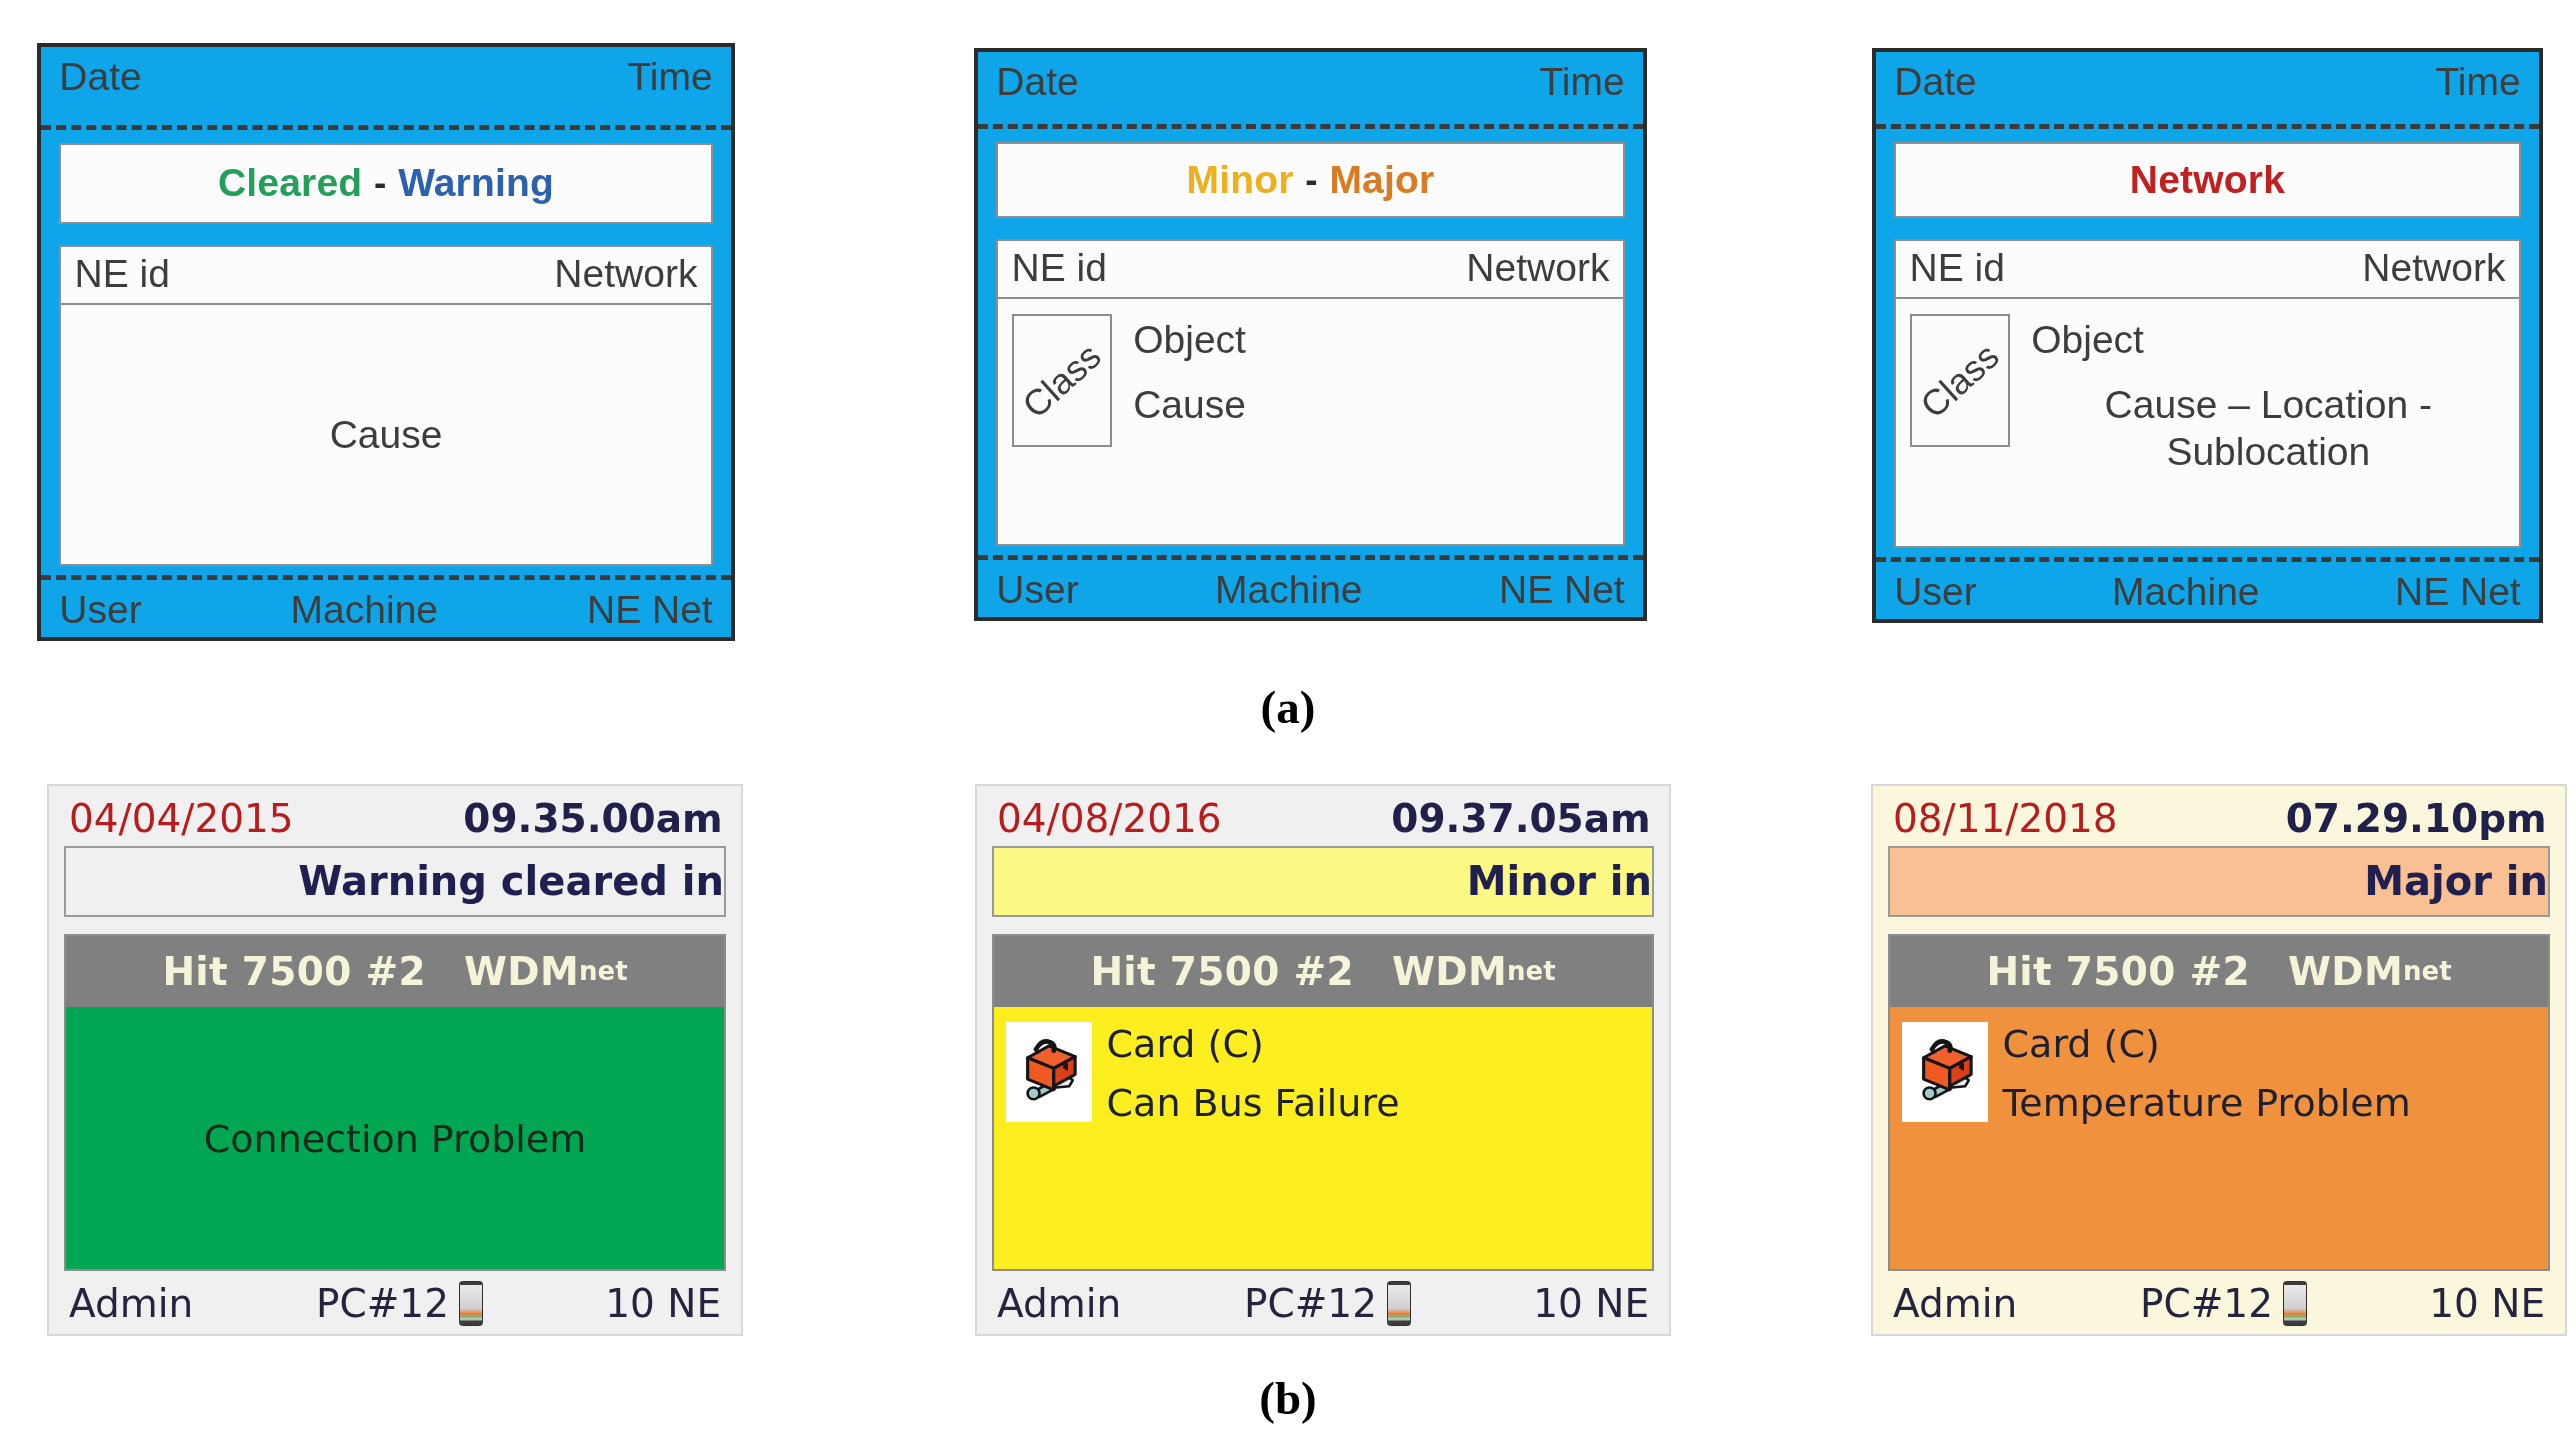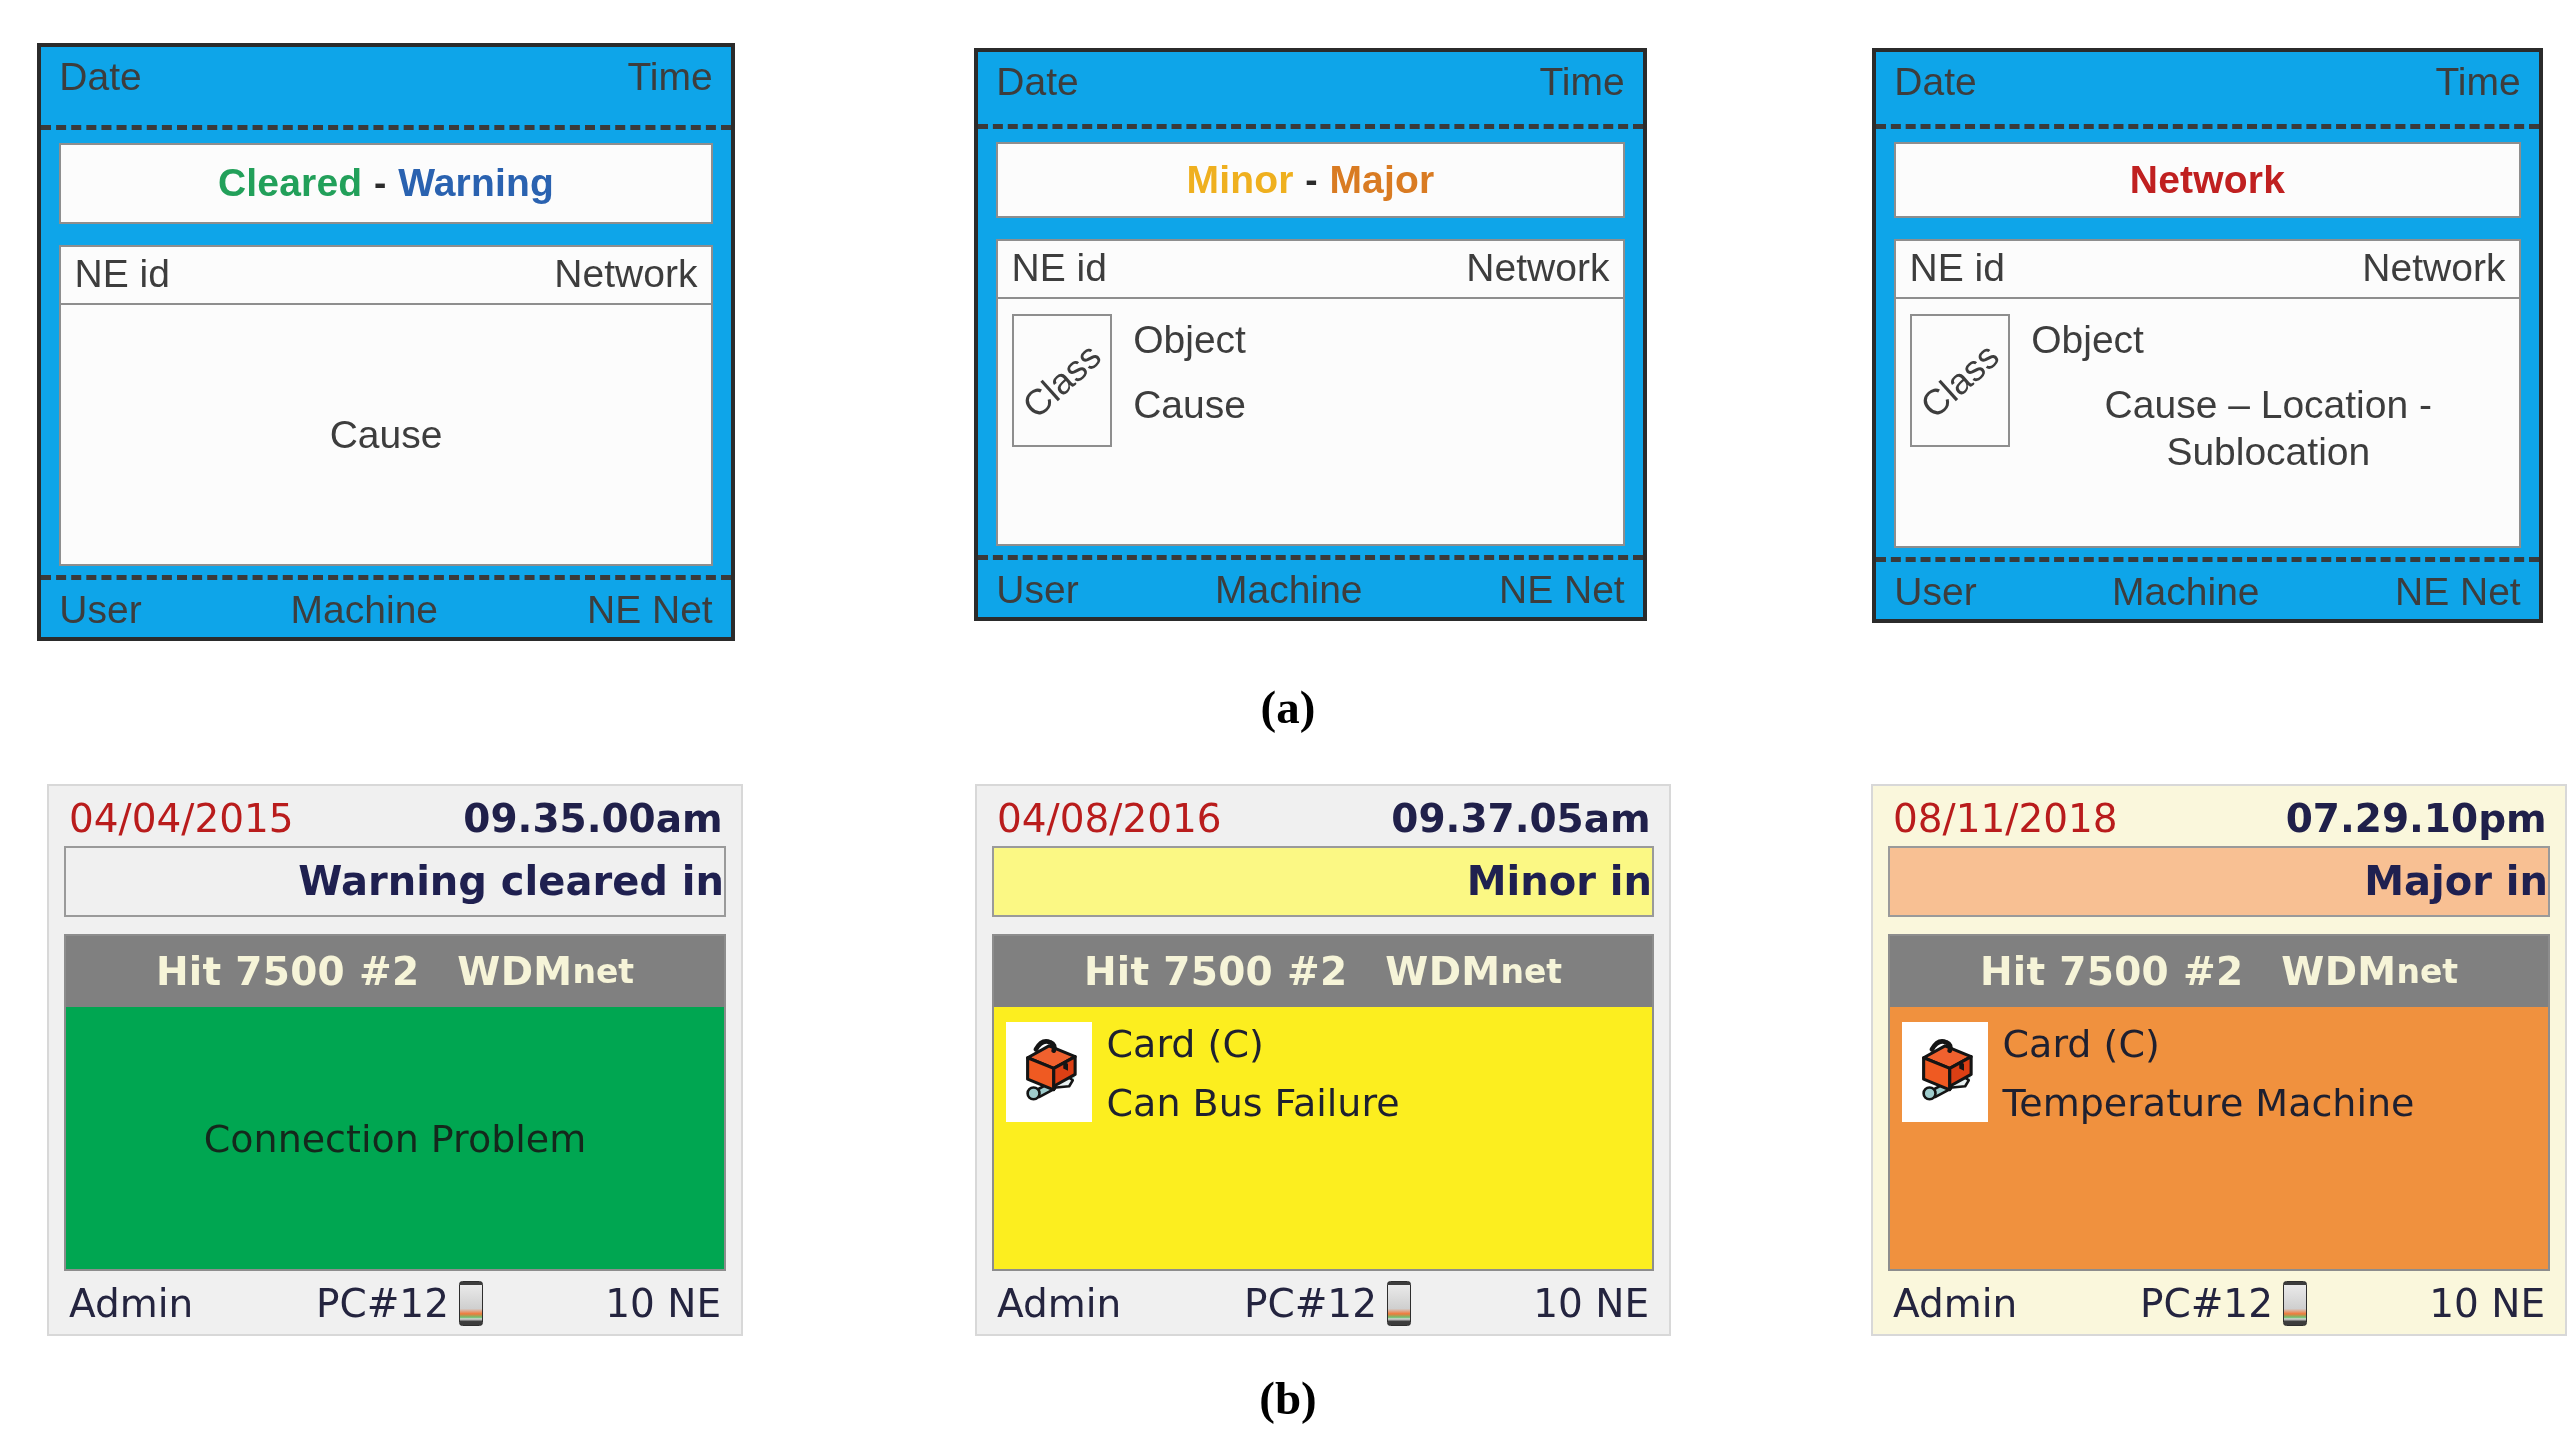--- a/index.html
+++ b/index.html
@@ -93,21 +93,21 @@
   .card .c-banner span{font-size:40px;font-weight:bold;color:#1f2050;}
   .card .c-block{
     box-sizing:border-box;flex:1;margin:16.6px 1.7px 0 1.7px;
     border:2.5px solid #8d8d8d;display:flex;flex-direction:column;
   }
   .card .c-ne{
     background:#808080;height:71px;
     display:flex;align-items:center;justify-content:center;
   }
   .card .c-ne .ne-txt{font-size:39px;font-weight:bold;color:#f6f4d8;letter-spacing:0.3px;}
-  .card .c-ne .ne-sub{font-size:33px;font-weight:bold;color:#f6f4d8;}
+  .card .c-ne .ne-sub{font-size:26px;font-weight:bold;color:#f6f4d8;}
   .card .c-body{flex:1;display:flex;align-items:flex-start;padding:15px 11.6px 11.6px 11.6px;}
   .card .c-body.centered{align-items:center;justify-content:center;}
   .card .c-cause-center{font-size:38px;color:#14281c;}
   .card .c-icon{
     width:86px;height:100px;background:#ffffff;flex:none;margin-right:15px;
     display:flex;align-items:center;justify-content:center;
   }
   .card .c-txt{flex:1;display:flex;flex-direction:column;gap:15px;padding-top:1.7px;}
   .card .c-txt .tl{font-size:38px;color:#1e2030;line-height:1.15;}
   .card .c-foot{
@@ -326,21 +326,21 @@
             <circle cx="19" cy="50" r="5" fill="#9fcccc" stroke="#141414" stroke-width="2.2"></circle>
             <path d="M14 20 L32 10 L54 19 L36 29 Z" fill="#f0612e" stroke="#141414" stroke-width="2.6" stroke-linejoin="round"></path>
             <path d="M14 20 L36 29 L36 47 L14 38 Z" fill="#ef5a22" stroke="#141414" stroke-width="2.6" stroke-linejoin="round"></path>
             <path d="M36 29 L54 19 L54 34 L36 44 Z" fill="#dc3f14" stroke="#141414" stroke-width="2.6" stroke-linejoin="round"></path>
             <path d="M21 13 Q26 4 33 7 Q38 9 36 14" fill="none" stroke="#141414" stroke-width="4" stroke-linecap="round"></path>
             <path d="M44 23 L48 25 L48 31 L44 29 Z" fill="#141414"></path>
           </svg>
         </span>
         <span class="c-txt">
           <span class="tl">Card  (C)</span>
-          <span class="tl">Temperature Machine</span>
+          <span class="tl">Temperature Problem</span>
         </span>
       </div>
     </div>
     <div class="c-foot">
       <span>Admin</span>
       <span class="mid">
         <span>PC#12</span>
         <span class="phone-ico"></span>
       </span>
       <span>10 NE</span>

